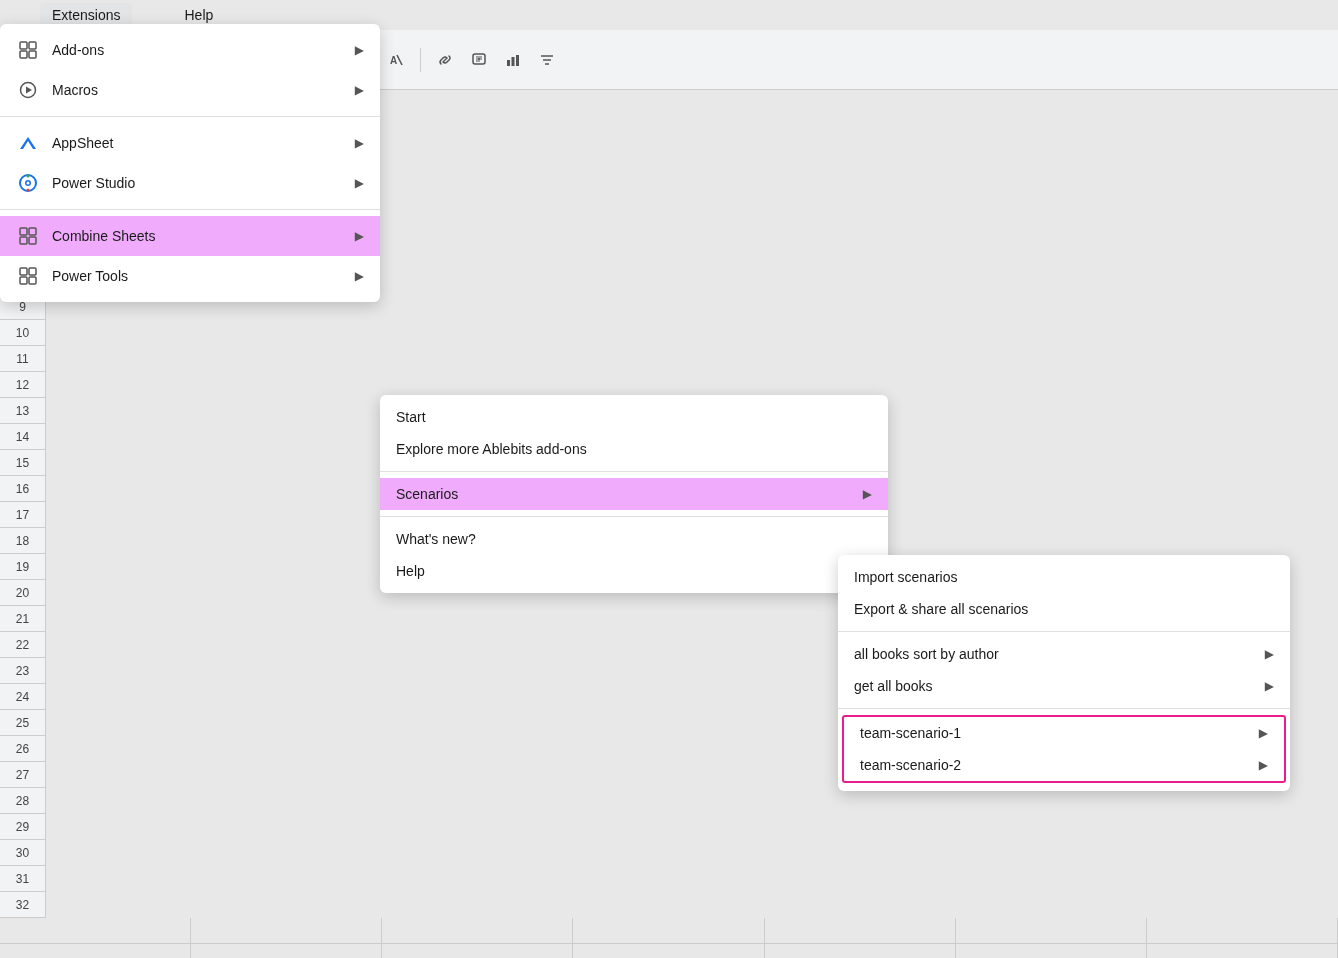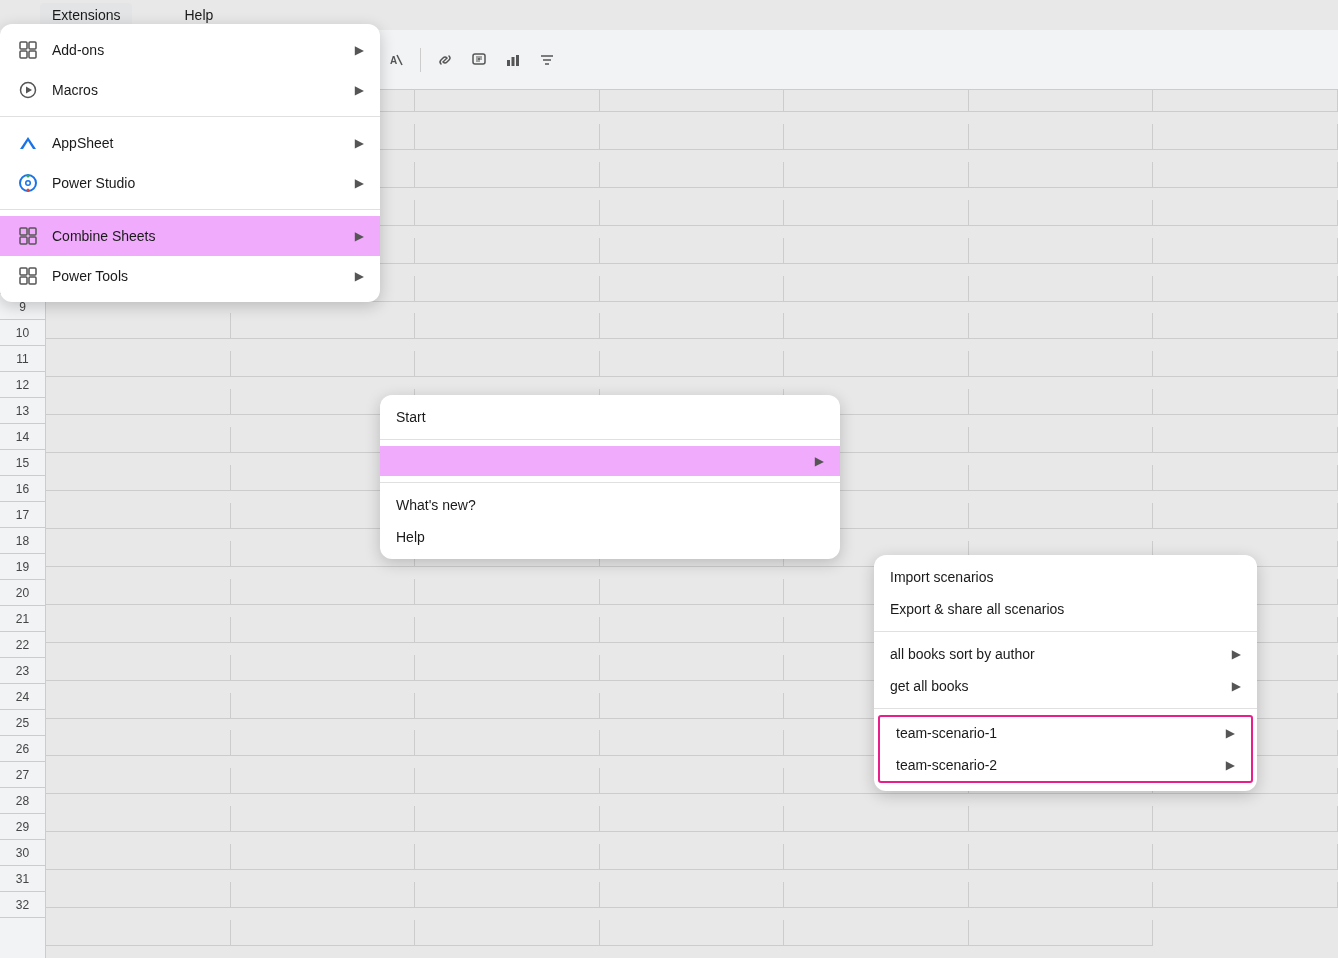--- a/index.html
+++ b/index.html
@@ -83,20 +83,21 @@
       color: #444;
       background: #f1f3f4;
     }
 
     
     .grid-area {
       position: absolute;
       top: 86px;
       left: 0; right: 0; bottom: 0;
       display: flex;
+      flex-direction: column;
     }
 
     .row-headers {
       width: 46px;
       background: #f1f3f4;
       border-right: 1px solid #ccc;
       flex-shrink: 0;
     }
 
     .row-header {
@@ -139,43 +140,43 @@
       cursor: pointer;
       border-radius: 4px;
       margin-left: 40px;
     }
     .menu-item-top.active { background: #e2e4e6; }
 
     
     .dropdown-menu {
       position: absolute;
       background: #fff;
-      border-radius: 12px;
+      border-radius: 6px;
       box-shadow: 0 4px 16px rgba(0,0,0,0.2);
       min-width: 220px;
       z-index: 100;
       padding: 6px 0;
     }
 
     .dropdown-menu.extensions-menu {
       top: 24px;
       left: 0;
       width: 380px;
     }
 
     .dropdown-menu.combine-submenu {
       top: 395px;
       left: 380px;
-      width: 460px;
+      width: 508px;
     }
 
     .dropdown-menu.scenarios-submenu {
       top: 555px;
-      left: 874px;
-      width: 383px;
+      left: 838px;
+      width: 452px;
     }
 
     .menu-row {
       display: flex;
       align-items: center;
       padding: 8px 16px;
       cursor: pointer;
       white-space: nowrap;
       position: relative;
     }
@@ -605,24 +606,28 @@
     <span class="menu-arrow">▶</span>
   </div>
 </div>
 
 <div class="dropdown-menu combine-submenu">
 
   <div class="menu-row">
     <span class="menu-row-label">Start</span>
   </div>
 
+  <div class="menu-row">
+    <span class="menu-row-label">Explore more Ablebits add-ons</span>
+  </div>
 
   <div class="menu-separator"></div>
 
   <div class="menu-row highlighted">
+    <span class="menu-row-label">Scenarios</span>
     <span class="menu-arrow">▶</span>
   </div>
 
   <div class="menu-separator"></div>
 
   <div class="menu-row">
     <span class="menu-row-label">What's new?</span>
   </div>
 
   <div class="menu-row">

